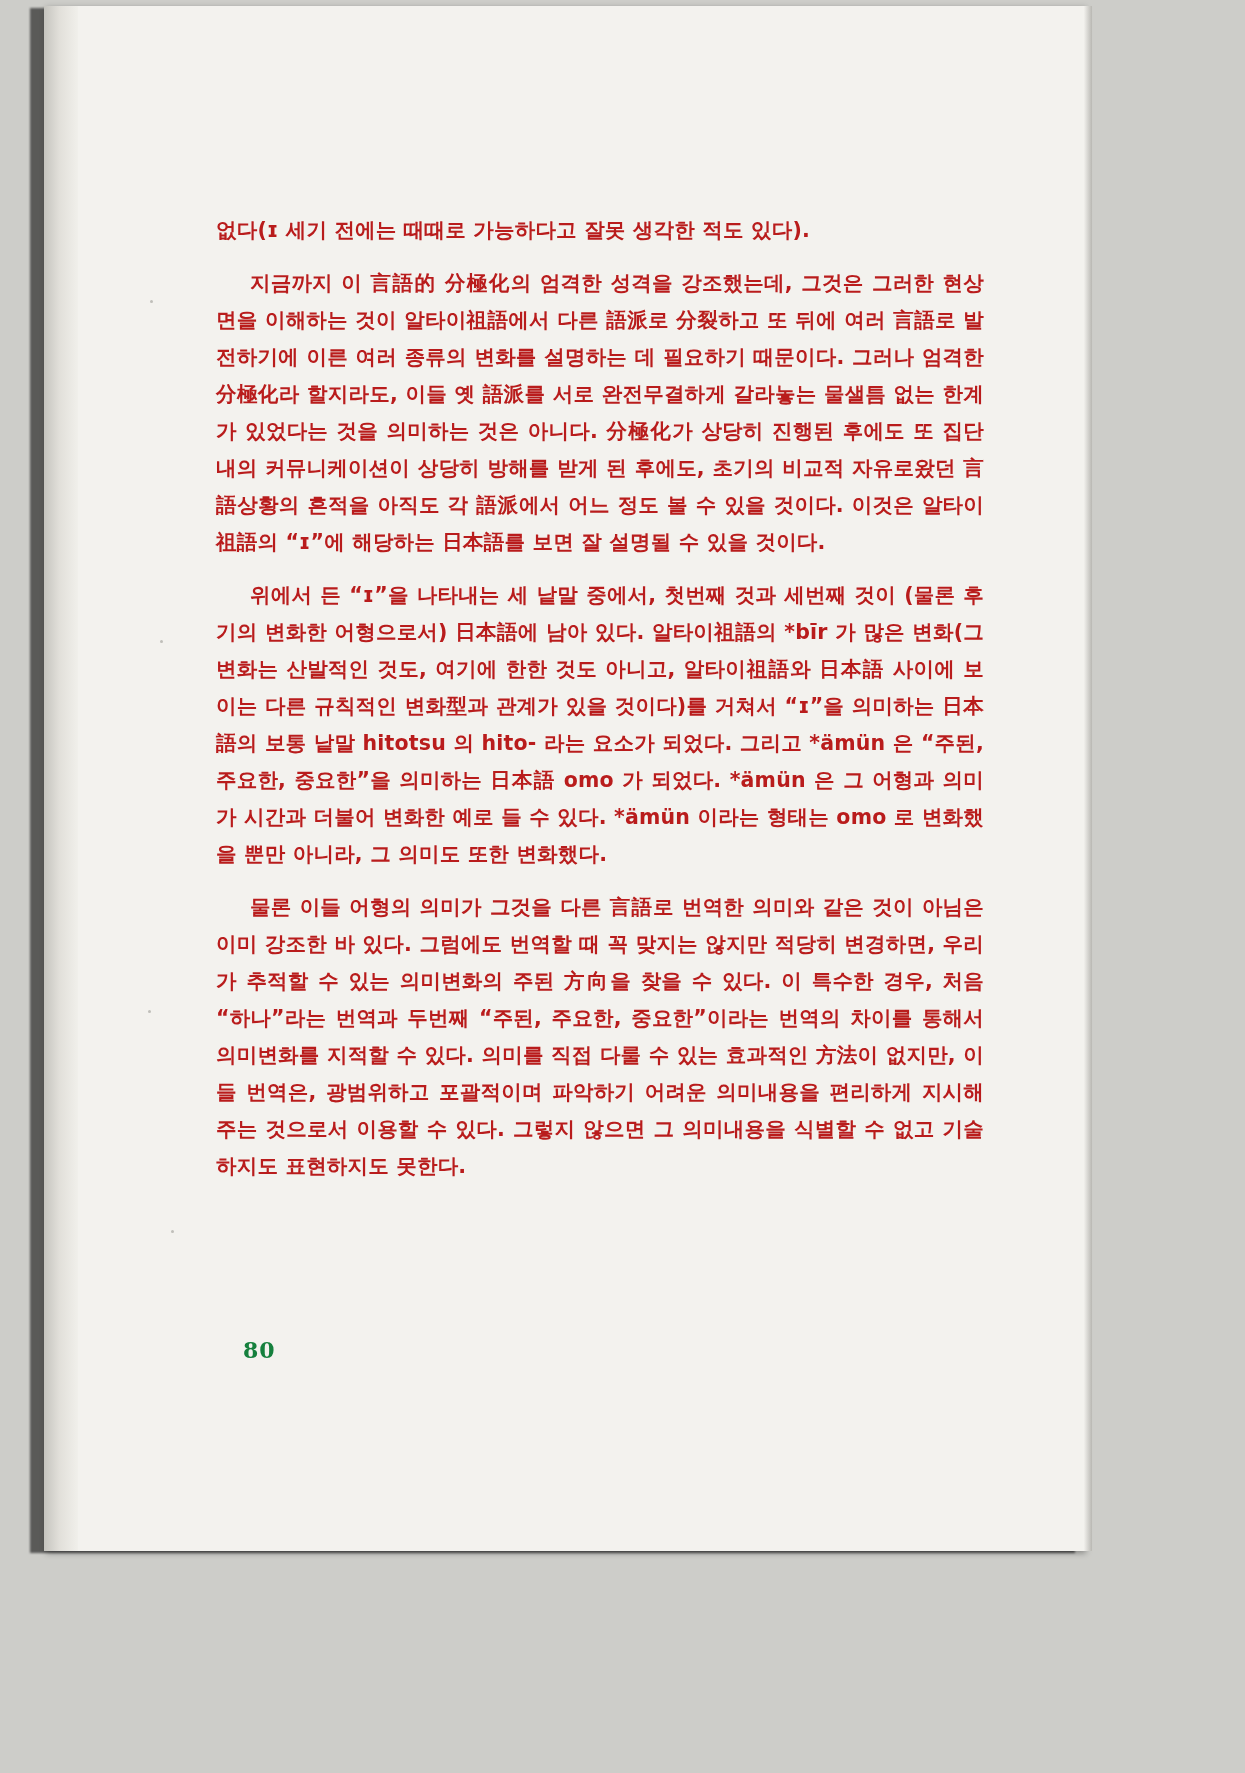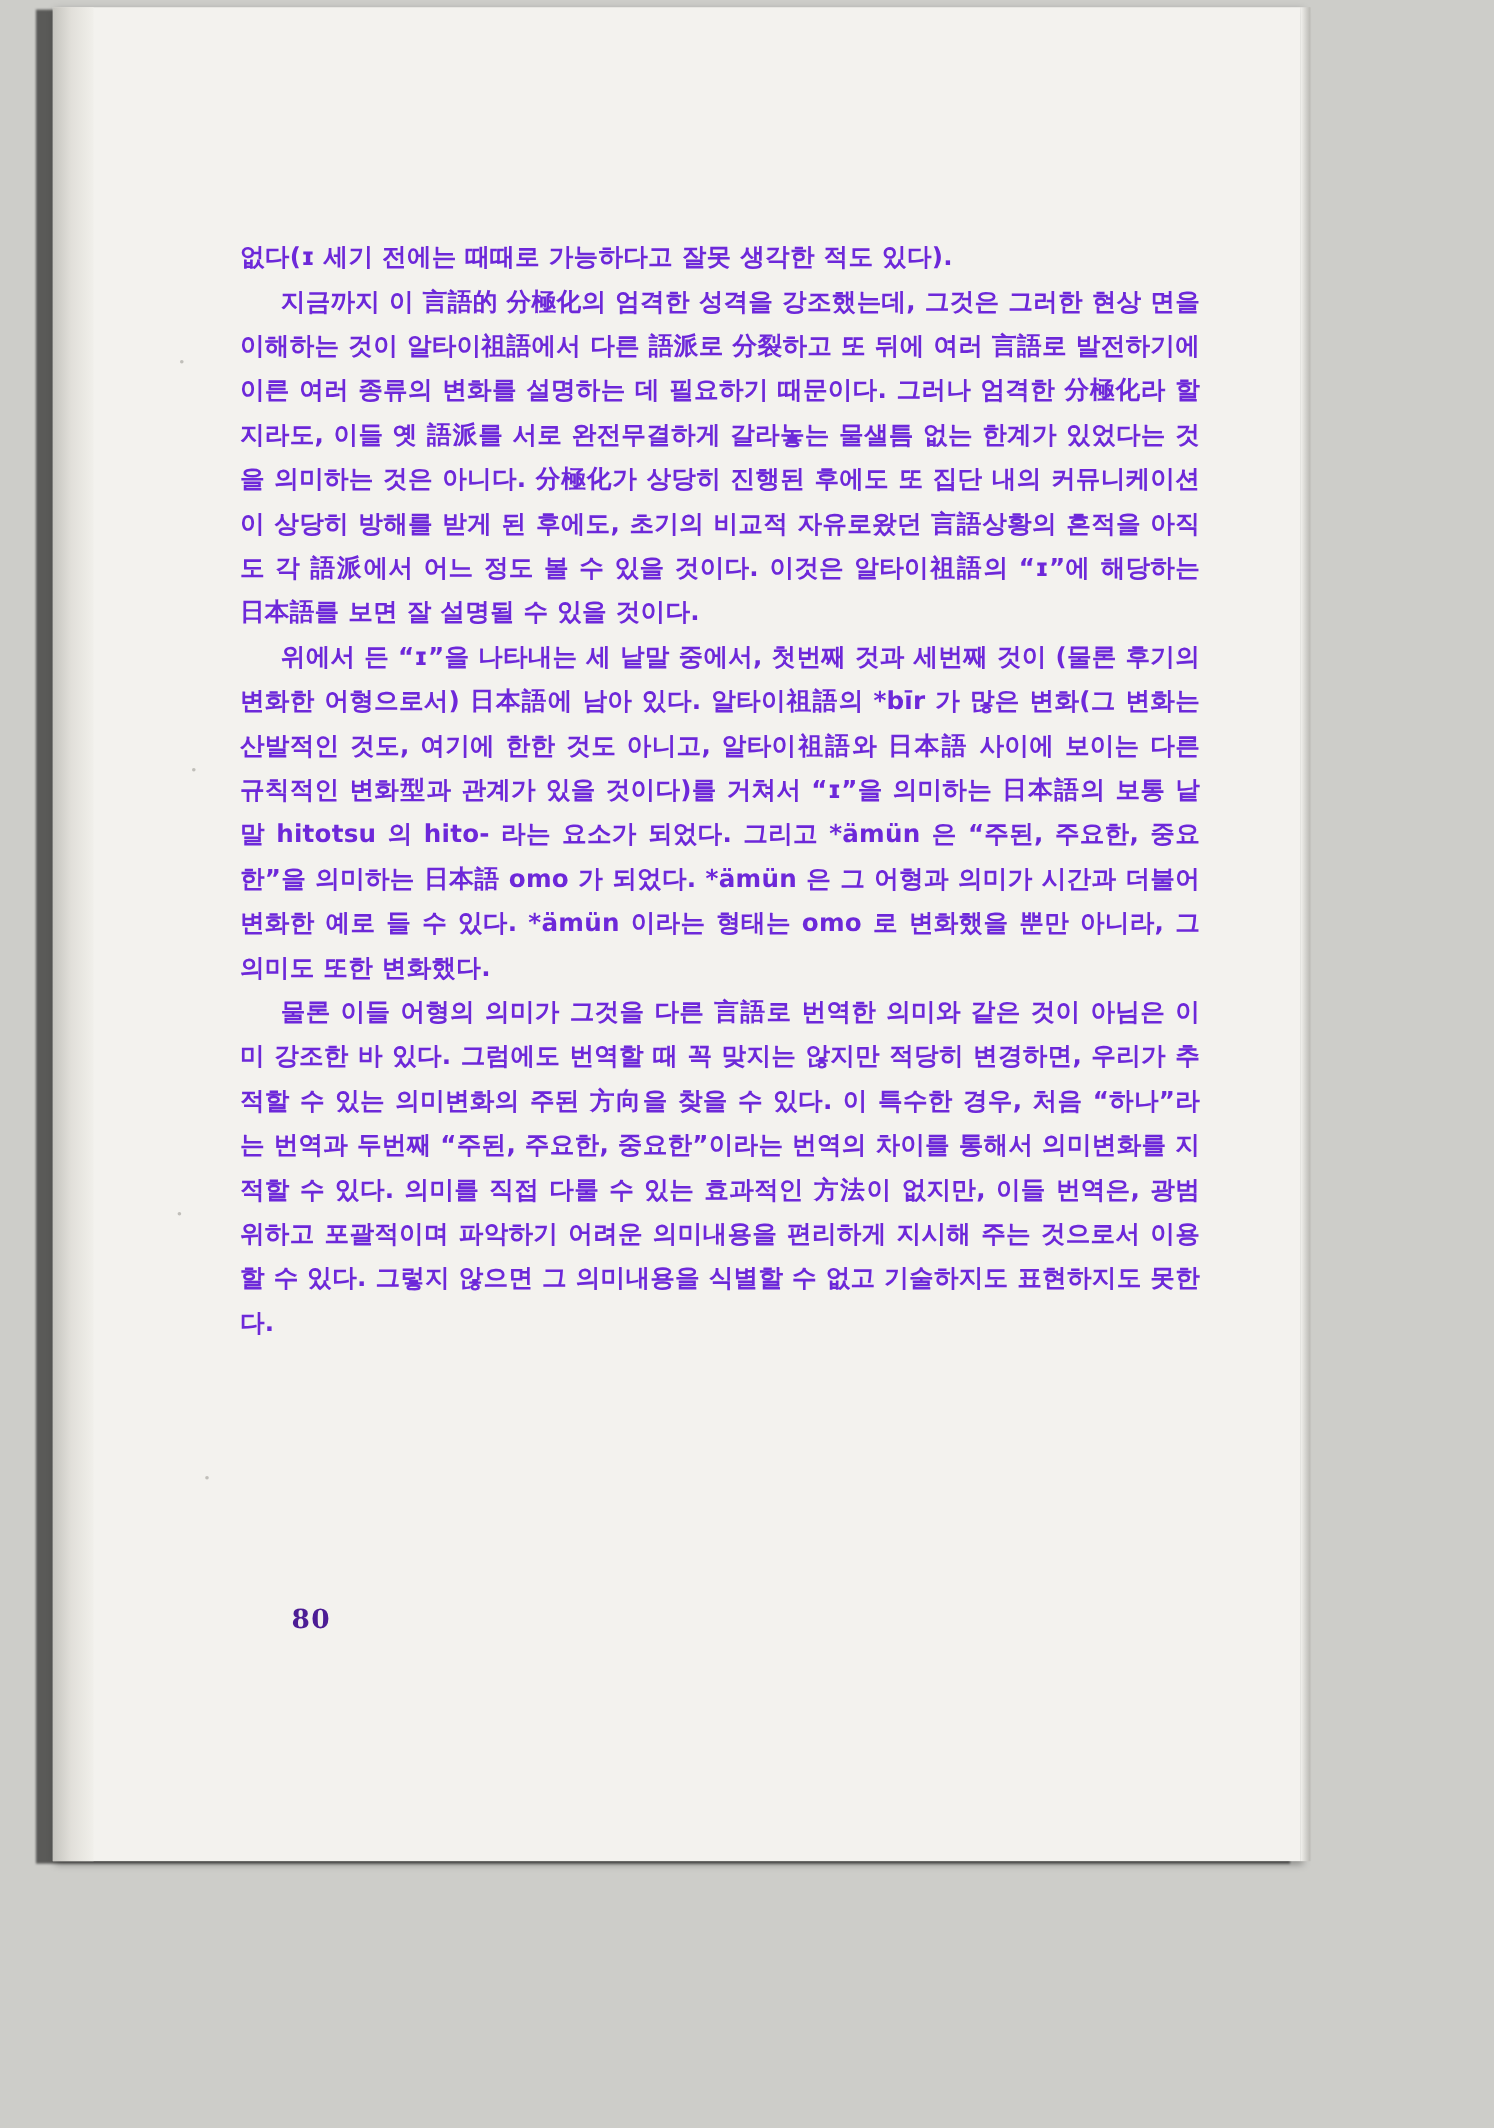--- a/index.html
+++ b/index.html
@@ -70,41 +70,41 @@
   }
 
   .text-block {
     position: absolute;
     left: 200px;
     top: 196px;
     width: 800px;
   }
 
   p.para {
-    margin: 0;
+    margin: 16px;
     font-size: 20.5px;
     line-height: 37px;
-    color: #6d28d9;
+    color: #b91c1c;
     text-align: justify;
     letter-spacing: 0.2px;
     font-family: "DejaVu Sans", sans-serif;
     font-weight: 600;
     text-indent: 0;
   }
   p.para + p.para { margin-top: 0; }
   p.indent { text-indent: 34px; }
 
   .page-number {
     position: absolute;
     left: 243px;
     top: 1337px;
     font-size: 22px;
     font-family: "DejaVu Serif", serif;
     font-weight: 700;
-    color: #4c1d95;
+    color: #15803d;
     letter-spacing: 1px;
   }
 
   
   .speckle {
     position: absolute;
     width: 3px;
     height: 3px;
     background: #8d8b86;
     border-radius: 50%;

